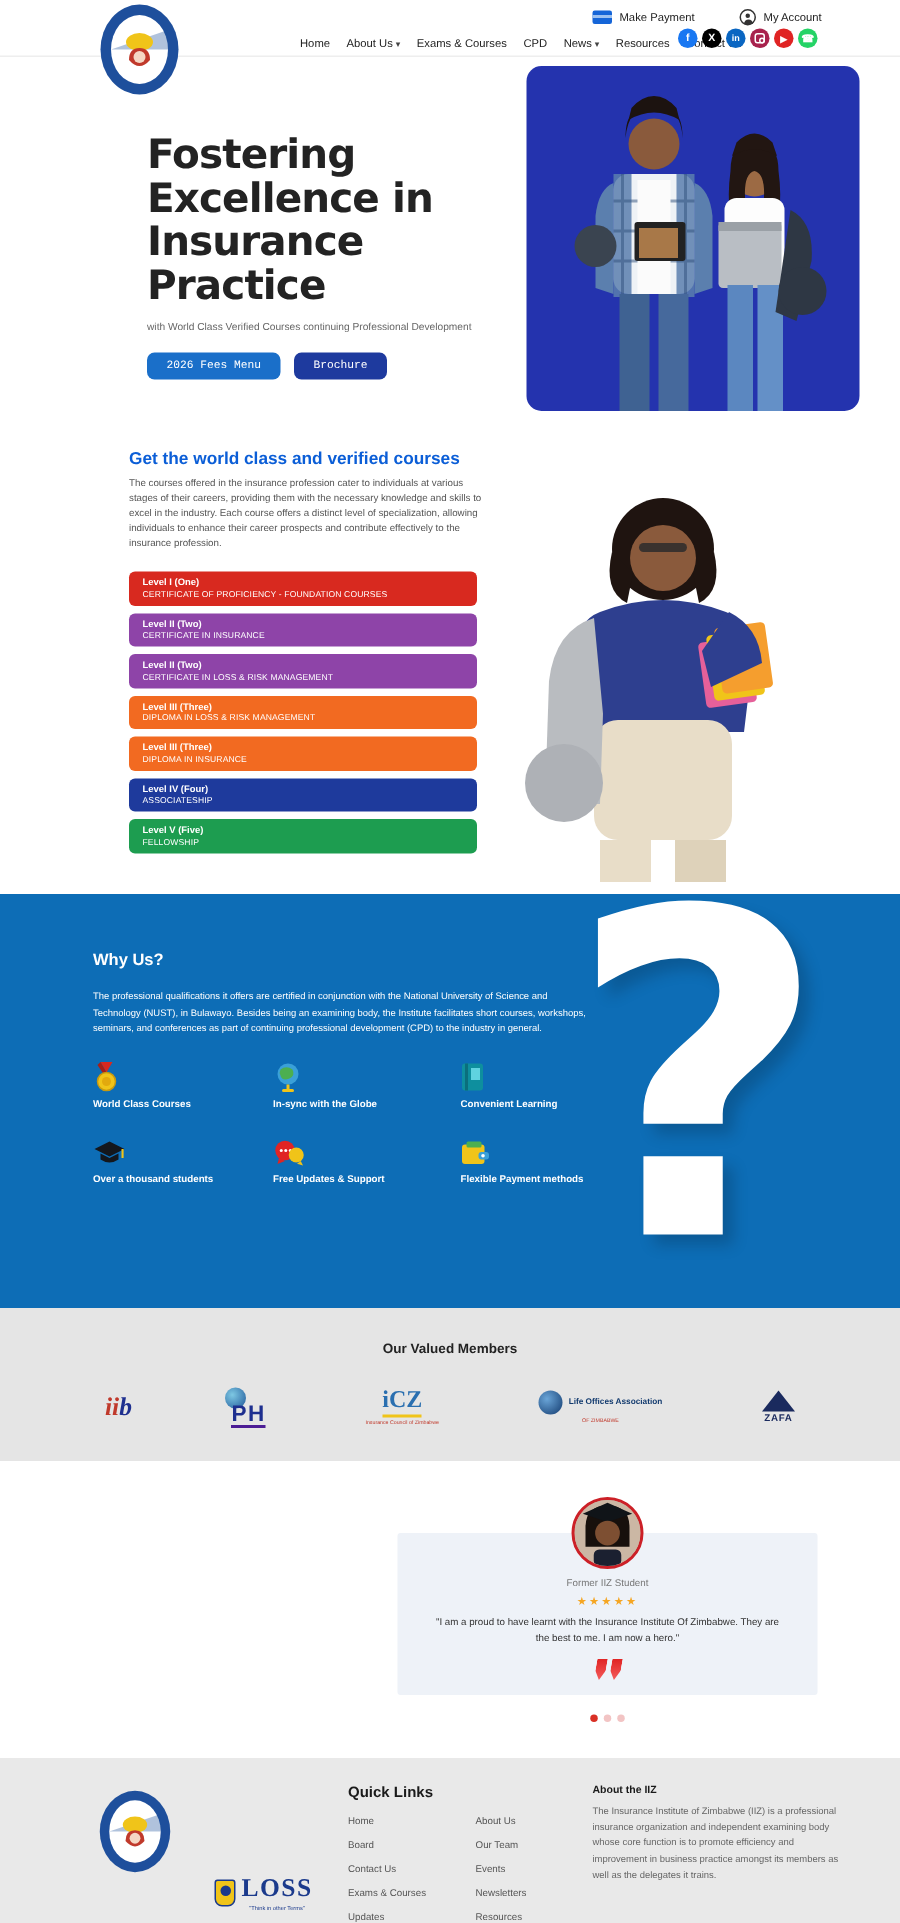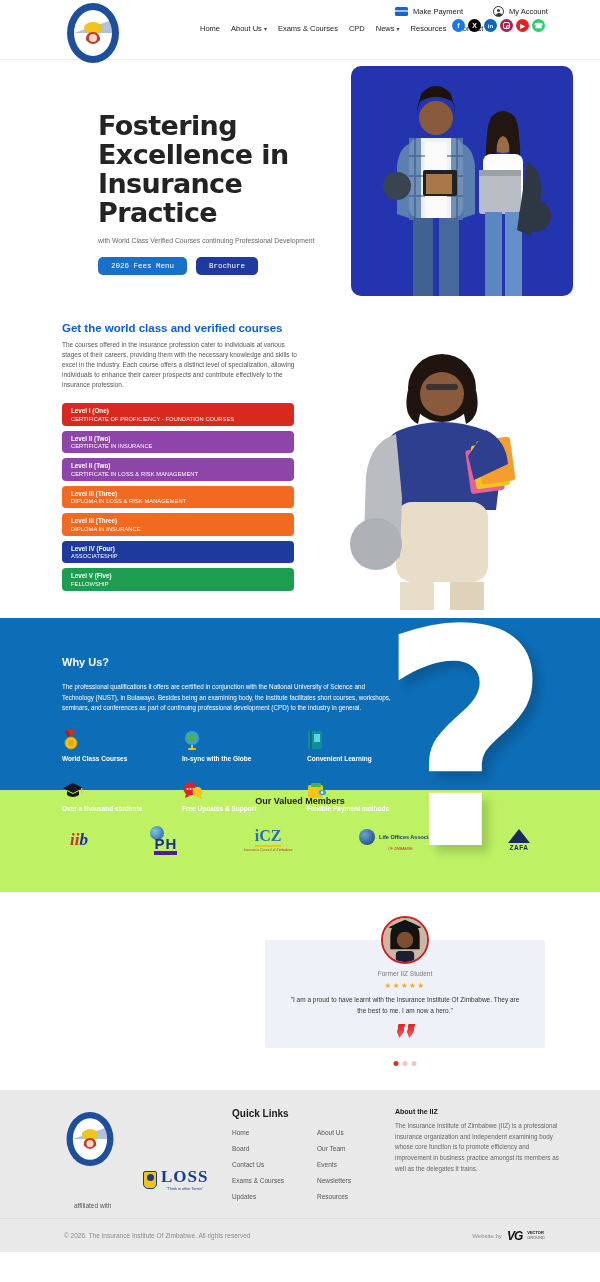--- a/index.html
+++ b/index.html
@@ -1,20 +1,20 @@
 <!DOCTYPE html>
 <html><head>
 <meta charset="utf-8">
 <style>
   * { margin:0; padding:0; box-sizing:border-box; }
   html,body { width:600px; background:#fff; font-family:"Liberation Sans", sans-serif; }
   body { height:1282px; overflow:hidden; position:relative; }
 
   
-  .topbar { position:relative; height:60px; background:#fff; border-bottom:1px solid #eee; z-index:30; }
+  .topbar { position:relative; height:38px; background:#fff; border-bottom:1px solid #eee; z-index:30; }
   .logo-wrap { position:absolute; left:62px; top:2px; width:62px; height:62px; z-index:31; }
   .hdr-right-top { position:absolute; top:6px; left:395px; display:flex; align-items:center; gap:30px; }
   .hdr-util { display:flex; align-items:center; gap:5px; font-size:7.5px; color:#222; cursor:pointer; }
   .card-ico { width:13px; height:9px; background:#1565d8; border-radius:1.5px; position:relative; }
   .card-ico:after { content:""; position:absolute; left:0; right:0; top:2.5px; height:2px; background:#9dc1f0; }
   .person-ico { width:11px; height:11px; border:1.2px solid #333; border-radius:50%; position:relative; }
   .person-ico:before { content:""; position:absolute; left:3px; top:1.5px; width:3px; height:3px; border-radius:50%; background:#333; }
   .person-ico:after { content:""; position:absolute; left:1.5px; top:5.5px; width:6px; height:3.5px; border-radius:3px 3px 0 0; background:#333; }
   .nav-row { position:absolute; top:24px; left:200px; display:flex; align-items:center; gap:11px; }
   .nav-item { font-size:7.5px; color:#222; text-decoration:none; white-space:nowrap; display:flex; align-items:center; gap:2px; cursor:pointer; }
@@ -31,47 +31,47 @@
   .hero-text { position:absolute; left:62px; top:52px; width:255px; }
   .hero-title { font-size:27px; line-height:1.07; font-weight:700; color:#232323; letter-spacing:-0.6px; font-family:"DejaVu Sans","Liberation Sans",sans-serif; }
   .hero-sub { margin-top:9px; font-size:6.8px; color:#666; }
   .hero-btns { margin-top:13px; display:flex; gap:9px; }
   .btn { border:none; color:#fff; font-size:7.5px; padding:5px 13px; border-radius:5px; cursor:pointer; font-family:Liberation Mono, monospace; }
   .btn.primary { background:#1a6fc9; }
   .btn.secondary { background:#1e3a9e; }
   .hero-img { position:absolute; left:315px; top:6px; width:222px; height:230px; background:#2433ae; border-radius:10px; overflow:hidden; }
 
   
-  .courses { position:relative; height:308px; padding:12px 0 0 62px; }
+  .courses { position:relative; height:308px; padding:12px 0 0 86px; }
   .courses h2 { font-size:11.5px; font-weight:700; color:#0b5ed7; margin-bottom:6px; }
   .courses .desc { font-size:6.5px; color:#555; width:235px; line-height:1.55; margin-bottom:13px; }
   .level-bar { width:232px; border-radius:4px; padding:4px 9px; color:#fff; margin-bottom:5px; }
   .level-bar .lvl { display:block; font-size:6.3px; font-weight:700; }
   .level-bar .crs { display:block; font-size:5.7px; margin-top:1.5px; letter-spacing:0.1px; }
   .woman-img { position:absolute; left:300px; top:20px; width:280px; height:280px; }
 
   
-  .whyus { position:relative; height:172px; background:#0d6db6; color:#fff; padding:38px 0 0 62px; z-index:5; }
+  .whyus { position:relative; height:276px; background:#0d6db6; color:#fff; padding:38px 0 0 62px; z-index:5; }
   .whyus h3 { font-size:11px; font-weight:700; margin-bottom:14px; }
   .whyus .desc { font-size:6.3px; line-height:1.7; width:330px; margin-bottom:16px; }
   .features { display:grid; grid-template-columns:120px 125px 130px; row-gap:18px; }
   .feature .fico { height:20px; margin-bottom:5px; display:flex; align-items:flex-end; }
   .feature .flabel { font-size:6.5px; font-weight:700; }
   .qmark { position:absolute; right:48px; top:-14px; font-size:300px; font-weight:800; line-height:0.92; color:#fff;
            font-family:"DejaVu Sans","Liberation Sans",sans-serif; text-shadow:7px 7px 10px rgba(0,0,0,0.18); pointer-events:none; }
 
   
-  .members { height:102px; padding-top:6px; background:#bef264; }
+  .members { height:102px; padding-top:22px; background:#e5e5e5; }
   .members h4 { text-align:center; font-size:9px; font-weight:700; color:#222; margin-bottom:16px; }
   .logo-row { display:flex; justify-content:space-between; padding:0 70px; align-items:center; }
   .mlogo { height:36px; display:flex; flex-direction:column; align-items:center; justify-content:center; cursor:pointer; }
   .iib-text { font-family:"Liberation Serif",serif; font-style:italic; font-size:17px; font-weight:700; color:#1e2f8f; }
   .iib-text b { color:#c0392b; font-style:italic; }
   .ph-glob { width:14px; height:14px; border-radius:50%; background:radial-gradient(circle at 35% 35%, #7ec8e3, #1e5799); margin-bottom:-4px; margin-left:-18px; }
-  .ph-text { font-size:15px; font-weight:800; color:#1e2f8f; letter-spacing:1px; border-bottom:4px solid #4c1d95; line-height:1; }
+  .ph-text { font-size:15px; font-weight:800; color:#1e2f8f; letter-spacing:1px; border-bottom:2px solid #4c1d95; line-height:1; }
   .icz-text { font-family:"Liberation Serif",serif; font-size:16px; font-weight:700; color:#2a6fb0; border-bottom:2px solid #f0c419; line-height:1.05; }
   .icz-sub, .ph-sub, .loa-sub, .zafa-sub { font-size:3.5px; color:#c0392b; margin-top:1.5px; }
   .loa-wrap { display:flex; align-items:center; gap:4px; }
   .loa-glob { width:16px; height:16px; border-radius:50%; background:radial-gradient(circle at 35% 35%, #6aa5d8, #123a6e); }
   .loa-text { font-size:5.5px; font-weight:700; color:#123a6e; line-height:1.15; }
   .zafa-tri { width:0; height:0; border-left:11px solid transparent; border-right:11px solid transparent; border-bottom:14px solid #1a2a5e; position:relative; }
   .zafa-word { font-size:6.5px; font-weight:800; color:#1a2a5e; letter-spacing:0.5px; margin-top:1px; }
 
   
   .testimonials { position:relative; height:198px; background:#fff; }

